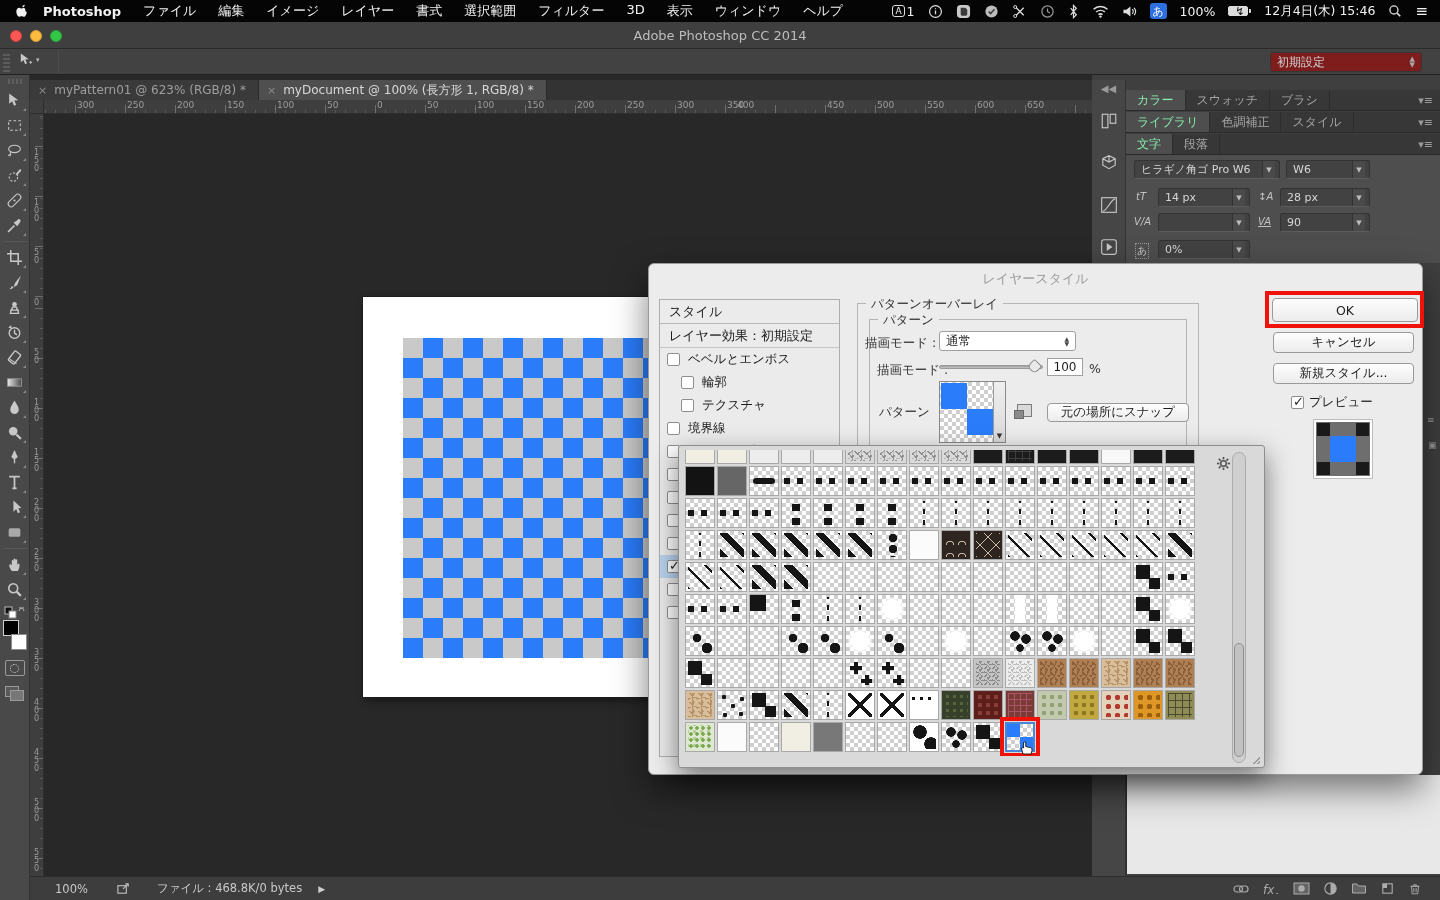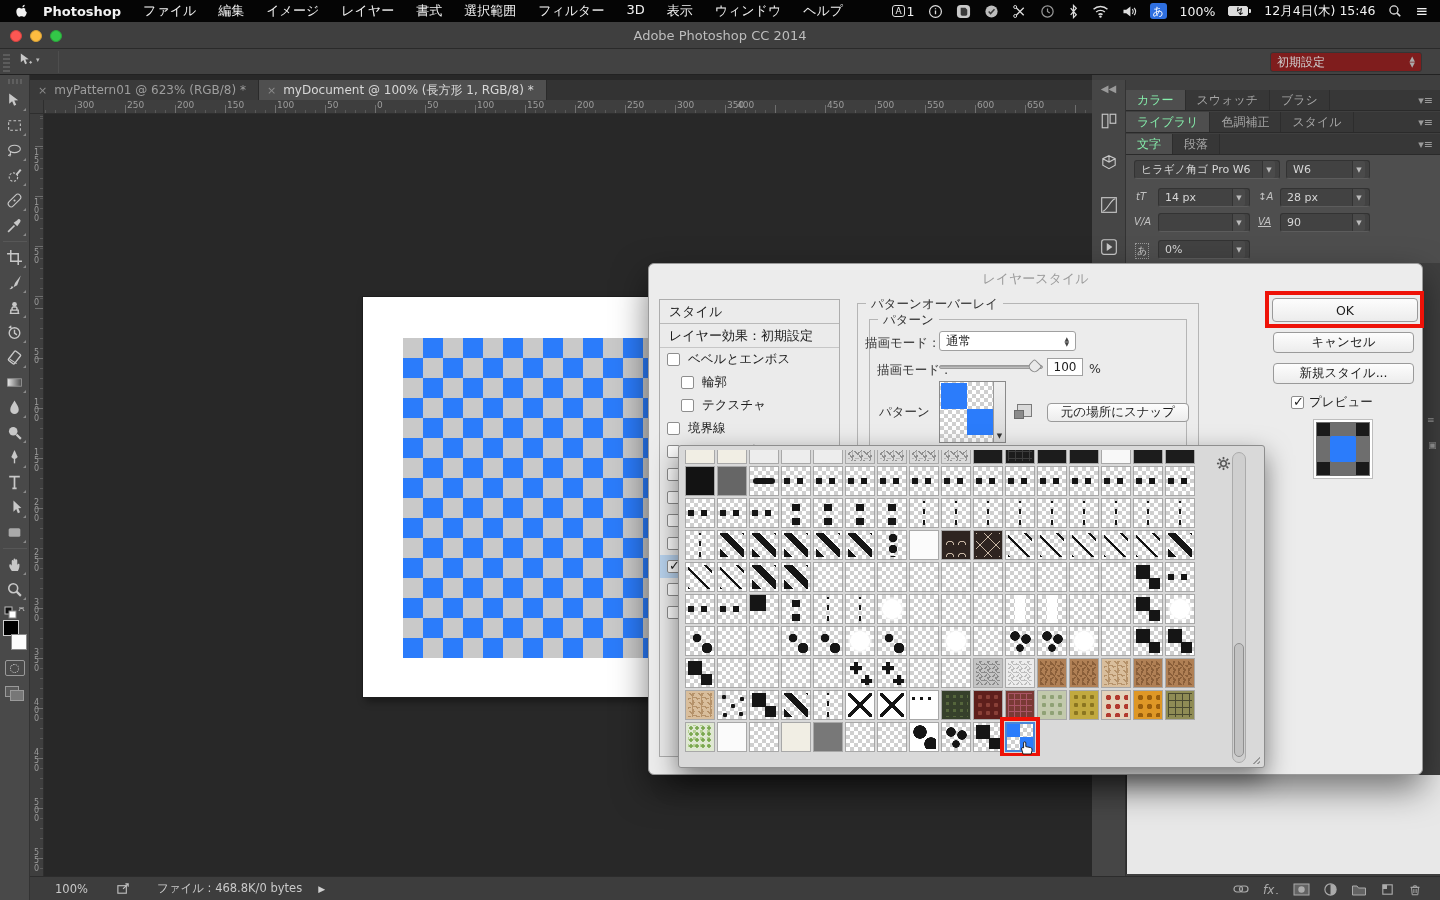--- a/index.html
+++ b/index.html
@@ -72,21 +72,21 @@
 .canvas { position:absolute; left:44px; top:114px; width:1048px; height:762px; background:#282828; z-index:1; }
 .docpage { position:absolute; left:319px; top:183px; width:470px; height:400px; background:#fff; box-shadow:0 0 0 1px #1d1d1d,3px 4px 8px rgba(0,0,0,.45); }
 .checker { position:absolute; left:40px; top:41px; width:246px; height:320px; }
 
 
 .bottombar { position:absolute; left:30px; top:876px; width:1410px; height:24px; background:#3D3D3D; border-top:1px solid #2c2c2c; z-index:6; color:#C9C9C9; font-size:11.5px; display:flex; align-items:center; }
 .bb-zoom { margin-left:25px; }
 .bb-share { margin-left:28px; display:flex; }
 .bb-file { margin-left:26px; }
 .bb-arrow { margin-left:16px; color:#cfcfcf; font-size:9px; }
-.bb-foot { margin-left:auto; display:flex; align-items:flex-end; gap:13px; padding-right:18px; }
+.bb-foot { margin-left:auto; display:flex; align-items:flex-start; gap:13px; padding-right:18px; }
 .bb-foot .fic { display:flex; opacity:.85; }
 
 
 .rightbg { position:absolute; left:1092px; top:75px; width:348px; height:801px; background:#3F3F3F; z-index:2; }
 .iconstrip { position:absolute; left:1092px; top:80px; width:34px; height:796px; background:#464646; border-right:1px solid #333; z-index:3; }
 .iconstrip .chev { color:#9a9a9a; font-size:10px; text-align:center; display:block; margin-top:3px; }
 .strip-ic { width:34px; height:30px; display:flex; align-items:center; justify-content:center; margin-top:12px; }
 .strip-ic svg { width:18px; height:18px; }
 .ptabs { position:absolute; left:1126px; width:314px; height:21px; background:#373737; border-bottom:1px solid #2a2a2a; display:flex; align-items:stretch; z-index:3; font-size:12px; }
 .ptab { padding:0 11px; display:flex; align-items:center; color:#A6A6A6; border-right:1px solid #2d2d2d; white-space:nowrap; }

